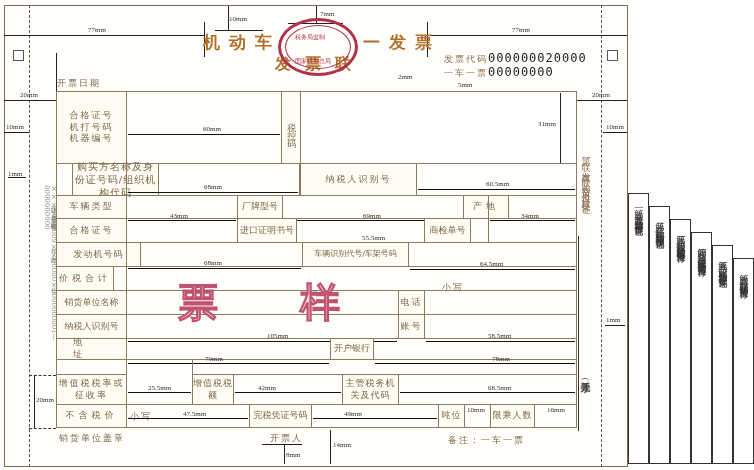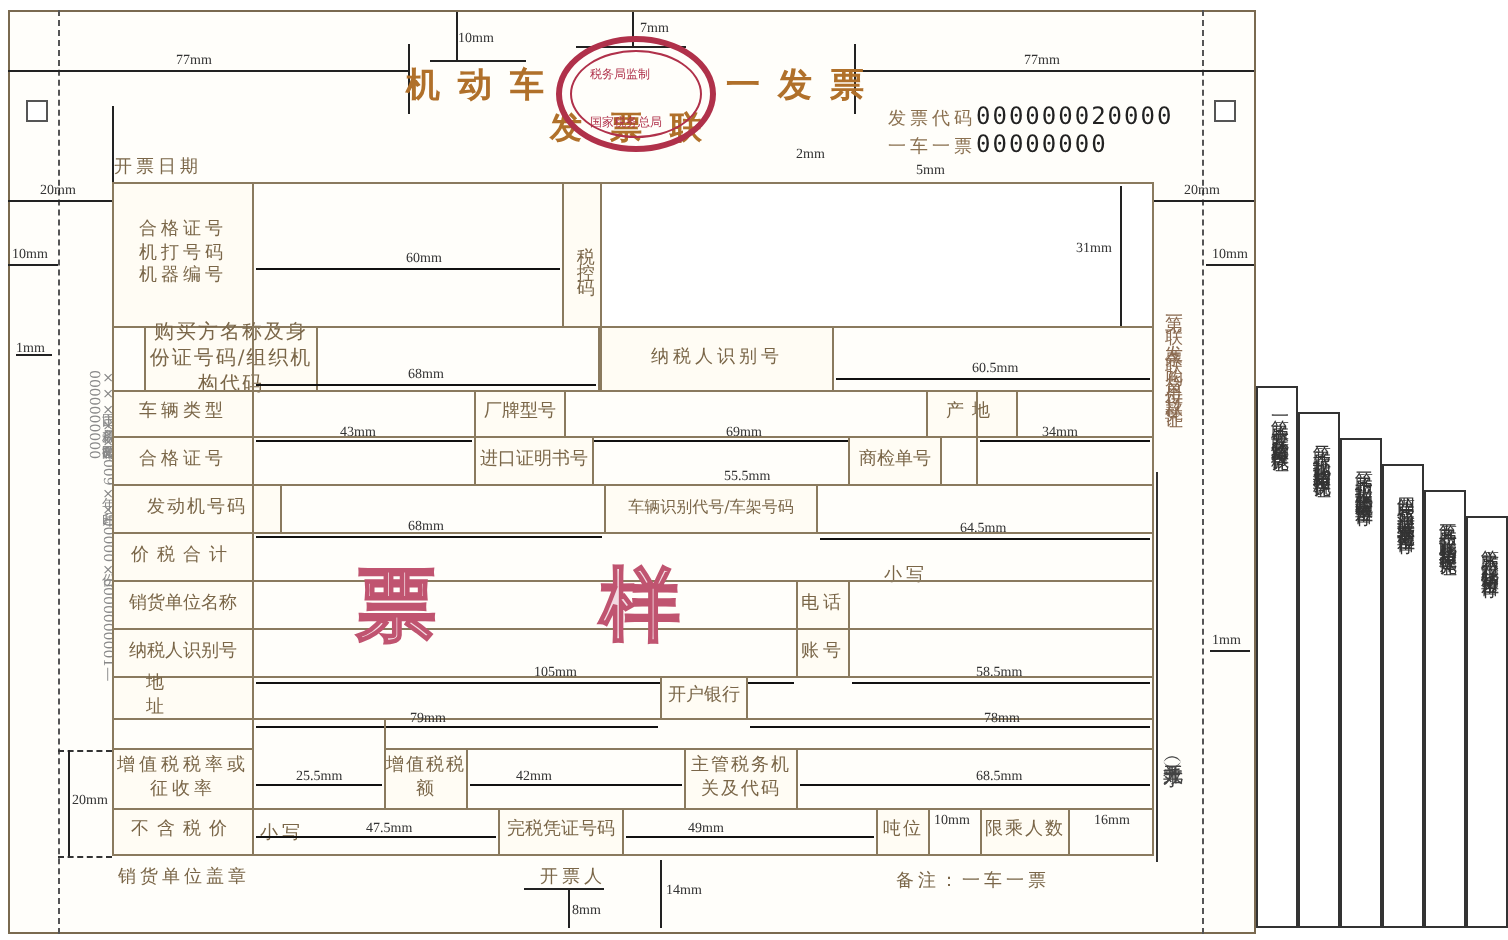--- a/index.html
+++ b/index.html
@@ -129,21 +129,21 @@
 
 <div class="lbl" style="left:56px;top:242px;width:85px;height:25px;letter-spacing:1px">发动机号码</div>
 <div class="cell" style="left:126px;top:242px;width:177px;height:25px"></div>
 <div class="arrowline" style="left:128px;top:268px;width:173px"></div>
 <div class="dim" style="left:204px;top:259px">68mm</div>
 <div class="lbl" style="left:302px;top:242px;width:107px;height:25px;font-size:8px;letter-spacing:0">车辆识别代号/车架号码</div>
 <div class="cell" style="left:408px;top:242px;width:169px;height:25px"></div>
 <div class="arrowline" style="left:410px;top:269px;width:165px"></div>
 <div class="dim" style="left:480px;top:260px">64.5mm</div>
 
-<div class="lbl" style="left:56px;top:266px;width:71px;height:25px;letter-spacing:4px">价税合计</div>
+<div class="lbl" style="left:56px;top:266px;width:58px;height:25px;letter-spacing:4px">价税合计</div>
 <div class="cell" style="left:126px;top:266px;width:451px;height:25px"></div>
 <div class="abs" style="left:442px;top:281px;font-size:9px;color:#7a6648;letter-spacing:2px">小写</div>
 
 <div class="lbl" style="left:56px;top:290px;width:71px;height:25px;letter-spacing:0">销货单位名称</div>
 <div class="cell" style="left:126px;top:290px;width:273px;height:25px"></div>
 <div class="lbl" style="left:398px;top:290px;width:27px;height:25px;letter-spacing:2px">电话</div>
 <div class="cell" style="left:424px;top:290px;width:153px;height:25px"></div>
 
 <div class="lbl" style="left:56px;top:314px;width:71px;height:25px;letter-spacing:0">纳税人识别号</div>
 <div class="cell" style="left:126px;top:314px;width:273px;height:25px"></div>

